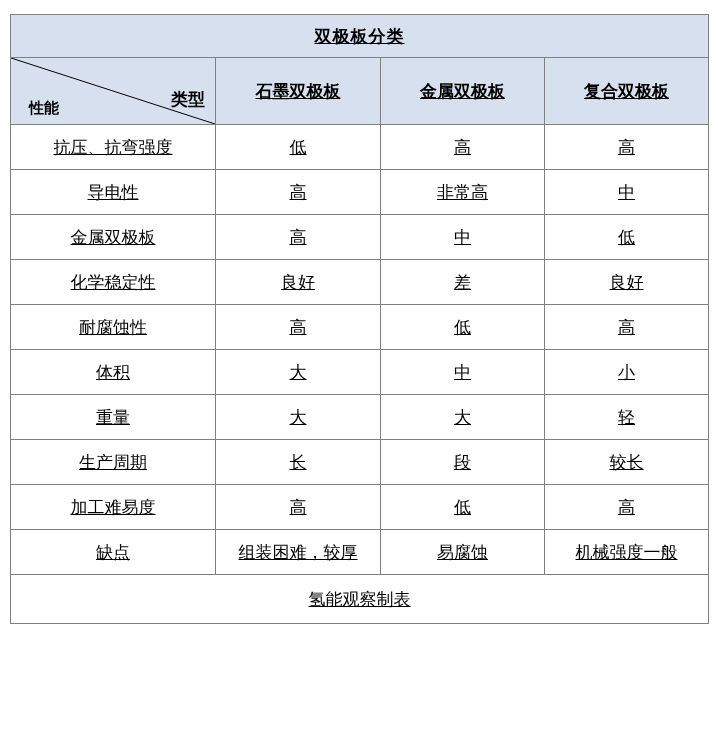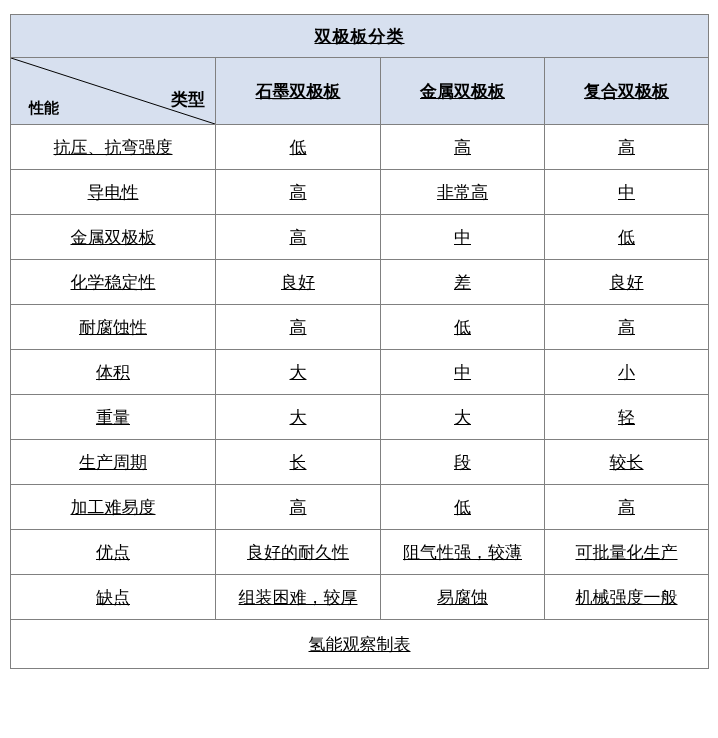--- a/index.html
+++ b/index.html
@@ -172,26 +172,20 @@
         <td class="data-cell">段</td>
         <td class="data-cell">较长</td>
       </tr>
       <tr>
         <td class="row-label">加工难易度</td>
         <td class="data-cell">高</td>
         <td class="data-cell">低</td>
         <td class="data-cell">高</td>
       </tr>
       <tr>
-        <td class="row-label">优点</td>
-        <td class="data-cell">良好的耐久性</td>
-        <td class="data-cell">阻气性强，较薄</td>
-        <td class="data-cell">可批量化生产</td>
-      </tr>
-      <tr>
         <td class="row-label">缺点</td>
         <td class="data-cell">组装困难，较厚</td>
         <td class="data-cell">易腐蚀</td>
         <td class="data-cell">机械强度一般</td>
       </tr>
 
       <tr class="footer-row">
         <td colspan="4">氢能观察制表</td>
       </tr>
     </tbody>

